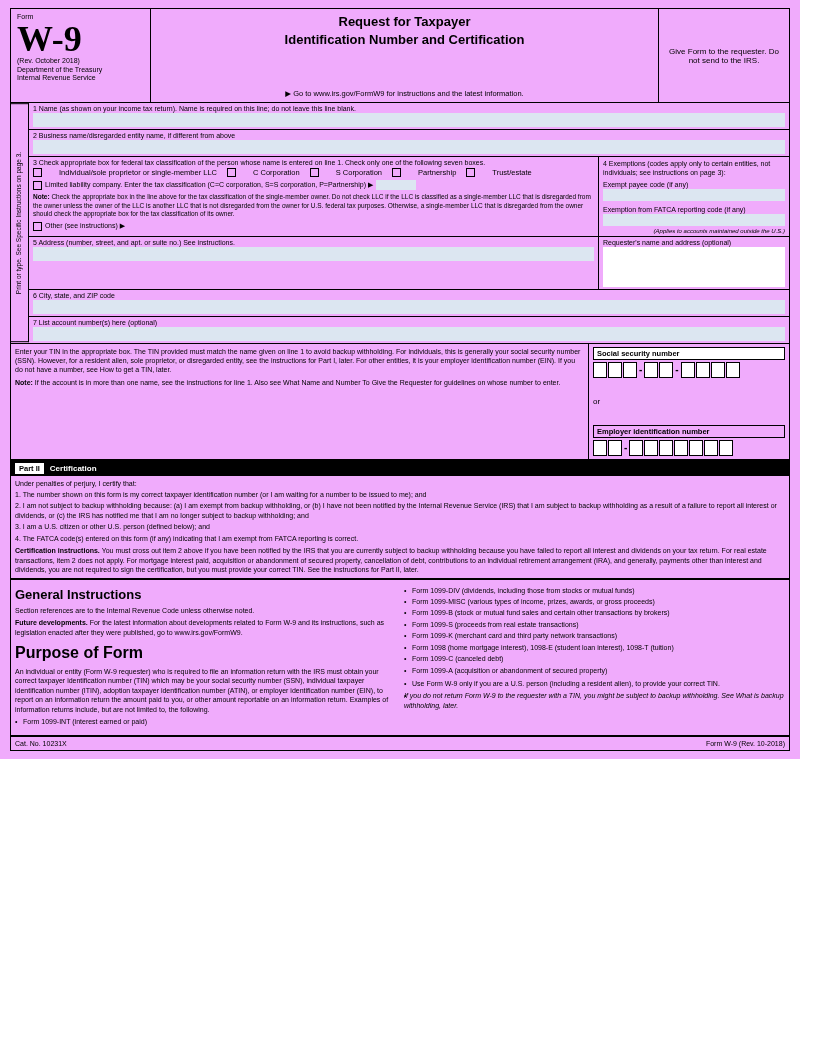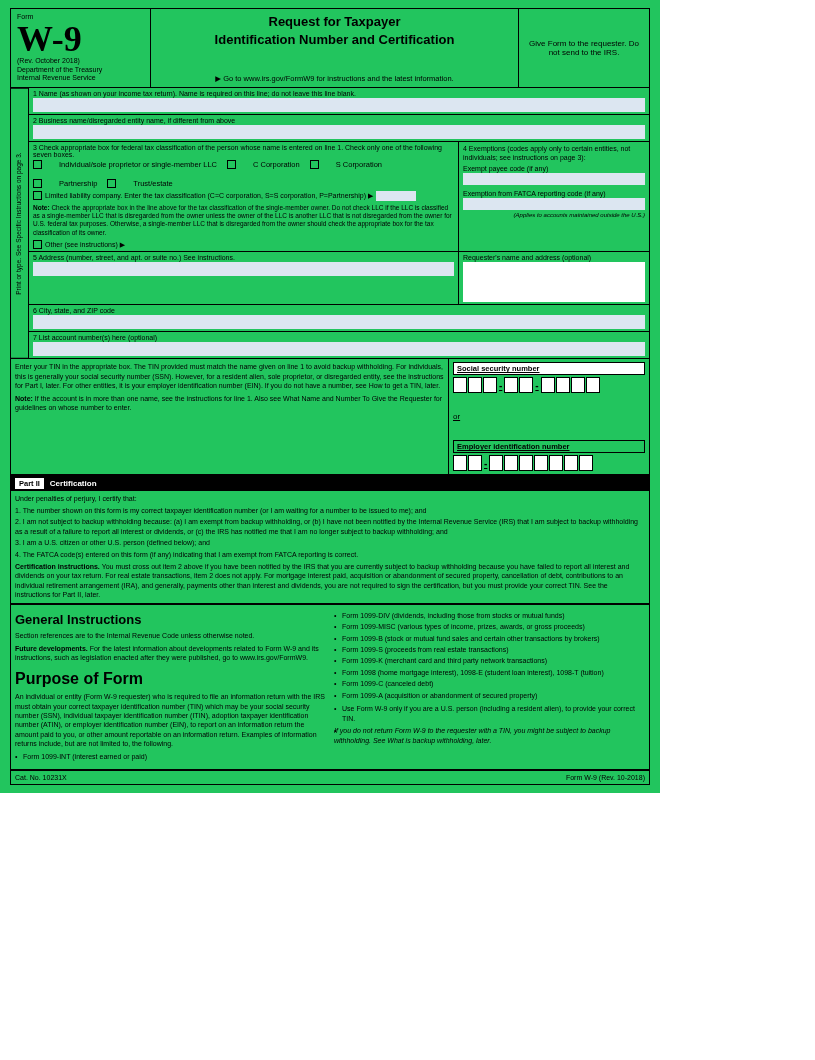--- a/index.html
+++ b/index.html
@@ -5,23 +5,23 @@
     * { box-sizing: border-box; margin: 0; padding: 0; }
     body {
       font-family: Arial, sans-serif;
       font-size: 7.5px;
       background: #fff;
       color: #000;
       width: 815px;
       min-height: 1060px;
     }
     .page {
-      width: 660px;
+      width: 800px;
       padding: 8px 10px;
-      background: #22c55e;
+      background: #f0abfc;
     }
     
     .header {
       display: flex;
       align-items: stretch;
       border: 1px solid #000;
       margin-bottom: 0;
     }
     .header-left {
       width: 140px;
@@ -38,23 +38,24 @@
       font-size: 36px;
       font-weight: bold;
       font-family: 'Times New Roman', serif;
       line-height: 1;
     }
     .header-center {
       flex: 1;
       display: flex;
       flex-direction: column;
       align-items: center;
-      justify-content: space-between;
+      justify-content: flex-start;
       padding: 4px;
       border-right: 1px solid #000;
+      gap: 36px;
     }
     .header-center h1 {
       font-size: 13px;
       font-weight: bold;
       text-align: center;
       line-height: 1.4;
     }
     .header-center .irs-url {
       font-size: 7.5px;
       text-align: center;
@@ -243,21 +244,20 @@
       flex: 1;
       border-right: 1px solid #000;
       padding: 3px 4px;
       font-size: 7px;
       line-height: 1.35;
     }
     .part-right {
       width: 200px;
       padding: 3px 4px;
       font-size: 7px;
-      text-decoration: underline;
     }
     .ssn-label {
       font-size: 7.5px;
       font-weight: bold;
       border: 1px solid #000;
       padding: 1px 3px;
       margin-bottom: 2px;
       background: #fff;
     }
     .ssn-boxes {

